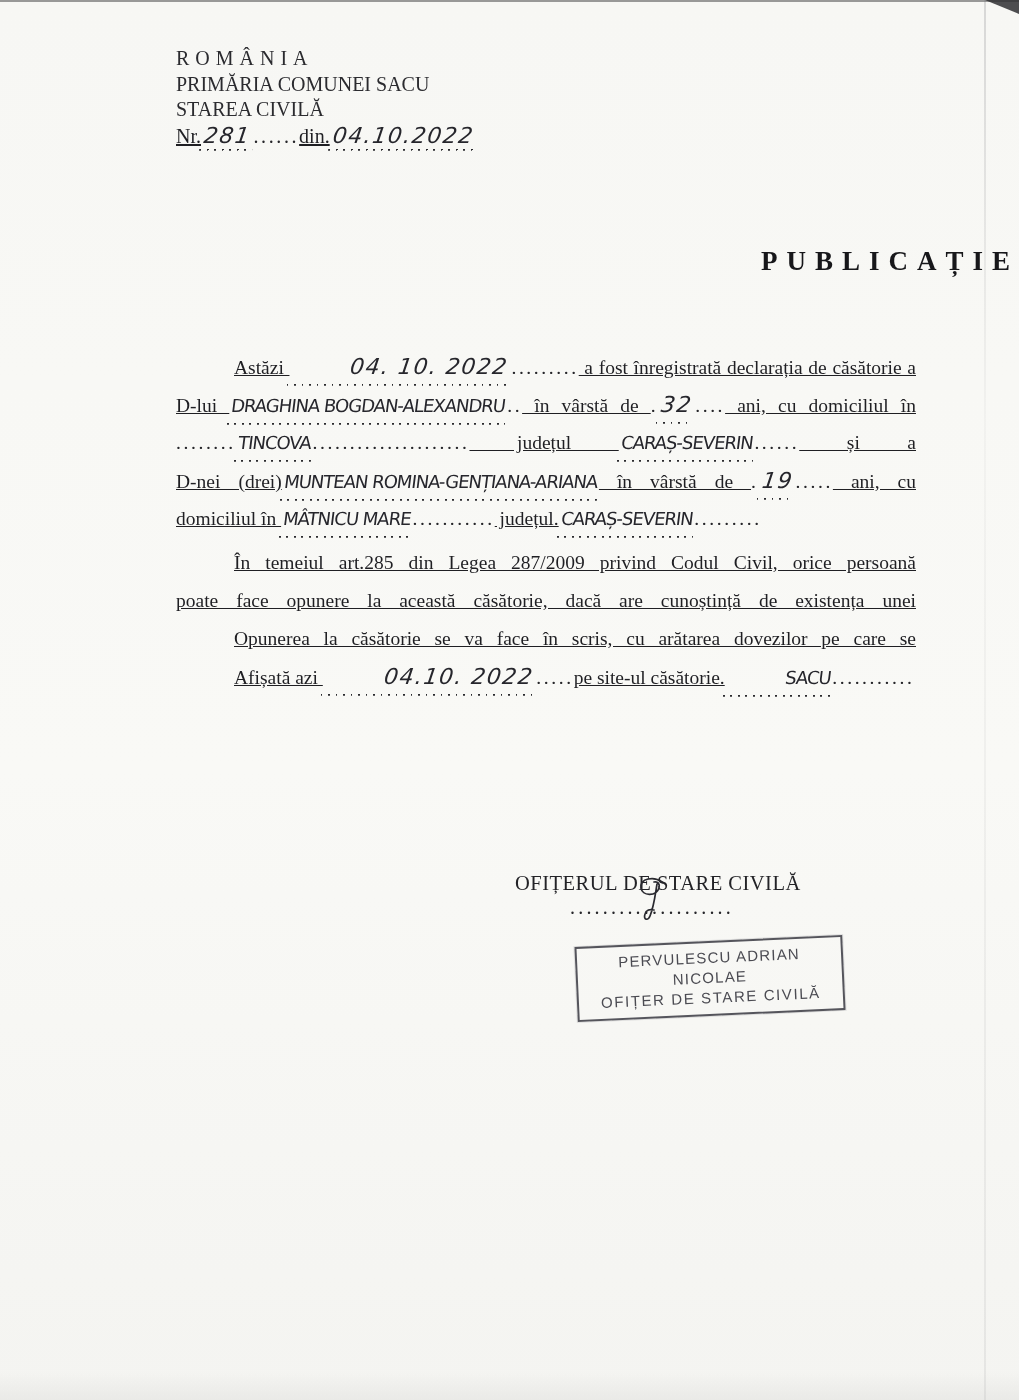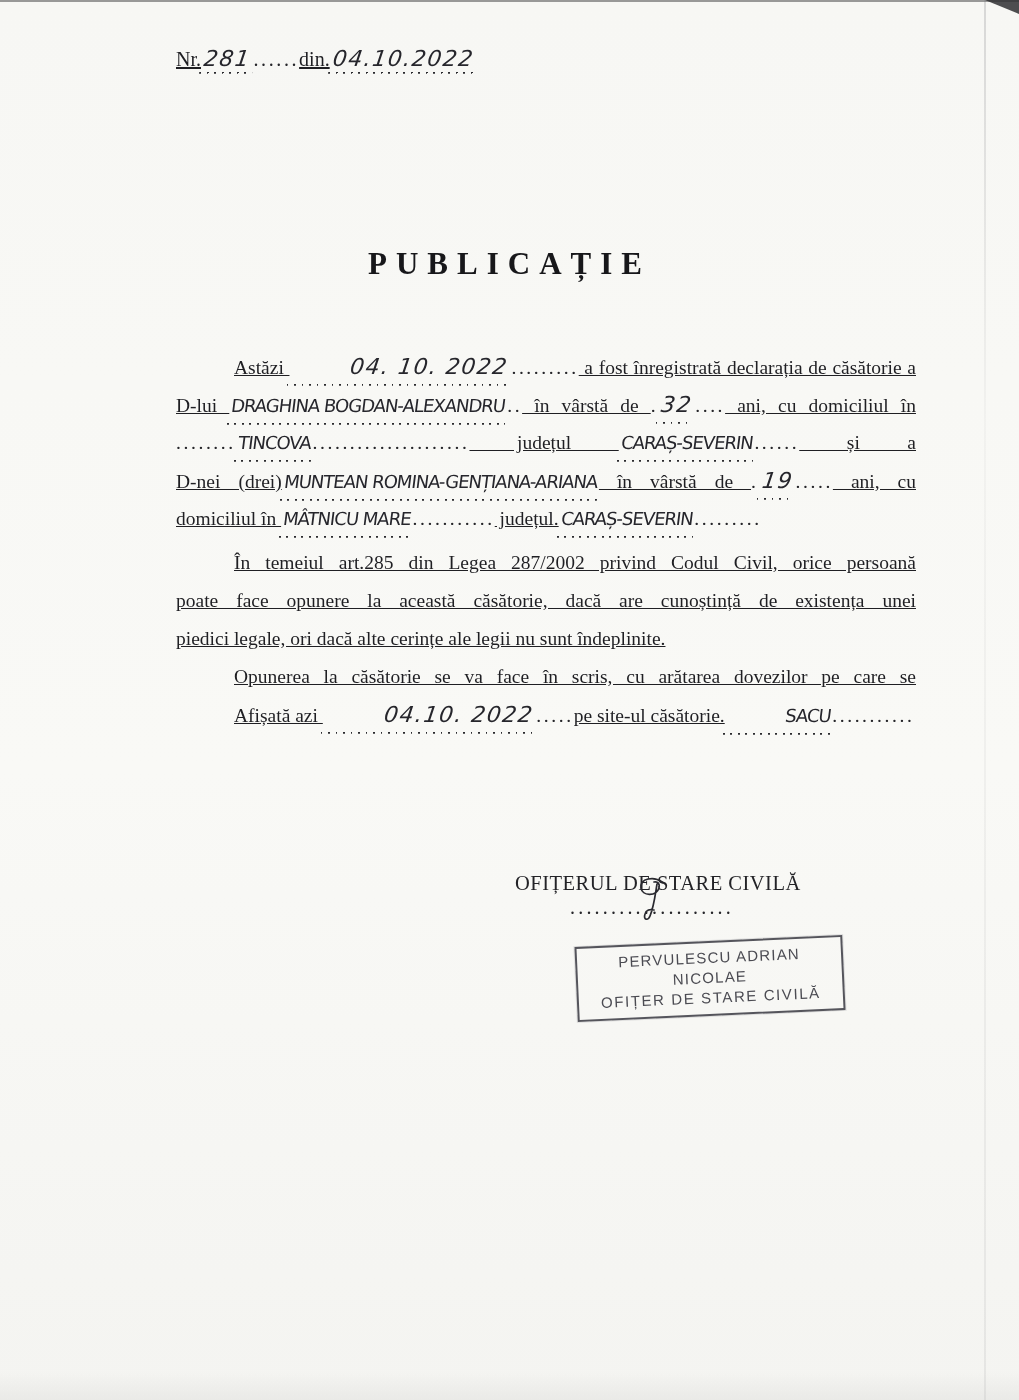--- a/index.html
+++ b/index.html
@@ -32,22 +32,22 @@
     padding:0 3px 2px 3px;
     background:repeating-linear-gradient(to right,#2a2a2e 0 1.8px,transparent 1.8px 7.5px) bottom left/100% 1.8px no-repeat;}
   .hc{display:inline-block;font-family:"DejaVu Sans",sans-serif;
     font-size:18px;letter-spacing:-1px;transform:skewX(-7deg);color:#26262c;
     padding:0 2px 2px 2px;
     background:repeating-linear-gradient(to right,#2a2a2e 0 1.8px,transparent 1.8px 7.5px) bottom left/100% 1.8px no-repeat;}
   .dt{letter-spacing:2.6px;color:#26262a;}
   .pt{color:#1f1f23;text-decoration:underline;}
 
   
-  .title{position:absolute;left:0;right:0;top:246px;text-align:center;
-    font-size:31px;font-weight:bold;letter-spacing:9px;color:#17171a;font-family:Liberation Serif, serif;}
+  .title{position:absolute;left:0;right:0;top:246px;text-align:right;
+    font-size:27px;font-weight:bold;letter-spacing:9px;color:#17171a;font-family:Liberation Serif, serif;}
 
   
   .body{position:absolute;left:176px;top:350px;width:740px;}
   .line{height:38px;white-space:nowrap;font-size:19.5px;line-height:34px;}
   .line.j{text-align:justify;text-align-last:justify;}
   .line.ind{text-indent:58px;}
   .line.gap{margin-top:6px;}
 
   
   .officer-title{position:absolute;left:515px;top:872px;font-size:20.5px;letter-spacing:.5px;color:#232327;}
@@ -64,36 +64,38 @@
 </head>
 <body>
 
 <div class="page">
   <div class="edge-top"></div>
   <div class="corner-tr"></div>
   <div class="crease"></div>
   <div class="bottom-shade"></div>
 
   <div class="hdr">
+    <div class="row country">ROMÂNIA</div>
+    <div class="row">PRIMĂRIA COMUNEI  SACU</div>
+    <div class="row">STAREA  CIVILĂ</div>
     <div class="row">
       <span class="pt">Nr.</span><span class="hn">281</span><span class="dt">......</span><span class="pt">din.</span><span class="hn">04.10.2022</span>
     </div>
   </div>
 
   <div class="title">PUBLICAȚIE</div>
 
   <div class="body" id="doc-body">
       <div class="line j ind"><span class="pt">Astăzi </span><span class="hn">04. 10. 2022</span><span class="dt">.........</span><span class="pt"> a fost înregistrată declarația de căsătorie a</span></div>
       <div class="line j"><span class="pt">D-lui </span><span class="hc">DRAGHINA BOGDAN-ALEXANDRU</span><span class="dt">..</span><span class="pt"> în vârstă de </span><span class="dt">.</span><span class="hn">32</span><span class="dt">....</span><span class="pt"> ani, cu domiciliul în</span></div>
       <div class="line j"><span class="dt">........</span><span class="hc">TINCOVA</span><span class="dt">.....................</span><span class="pt"> județul </span><span class="hc">CARAȘ-SEVERIN</span><span class="dt">......</span><span class="pt"> și a</span></div>
       <div class="line j"><span class="pt">D-nei  (drei)</span><span class="hc">MUNTEAN ROMINA-GENȚIANA-ARIANA</span><span class="pt"> în vârstă de </span><span class="dt">.</span><span class="hn">19</span><span class="dt">.....</span><span class="pt"> ani, cu</span></div>
       <div class="line"><span class="pt">domiciliul în </span><span class="hc">MÂTNICU  MARE</span><span class="dt">...........</span><span class="pt"> județul.</span><span class="hc">CARAȘ-SEVERIN</span><span class="dt">.........</span></div>
-      <div class="line j ind gap"><span class="pt">În temeiul art.285 din Legea 287/2002 privind Codul Civil, orice persoană</span></div>
+      <div class="line j ind gap"><span class="pt">În temeiul art.285 din Legea 287/2009 privind Codul Civil, orice persoană</span></div>
       <div class="line j"><span class="pt">poate face opunere la această căsătorie, dacă are cunoștință de existența unei</span></div>
-      <div class="line"><span class="pt">piedici legale, ori dacă alte cerințe ale legii nu sunt îndeplinite.</span></div>
       <div class="line j ind"><span class="pt">Opunerea la căsătorie se va face în scris, cu arătarea dovezilor pe care se</span></div>
       <div class="line ind"><span class="pt">Afișată azi </span><span class="hn">04.10. 2022</span><span class="dt">.....</span><span class="pt">pe site-ul  căsătorie.</span><span class="hc">SACU</span><span class="dt">...........</span></div>
     </div>
 
   <div class="officer-title">OFIȚERUL DE STARE CIVILĂ</div>
   <div class="sig-dots">....................</div>
   <svg class="sig" viewBox="0 0 46 56">
     <path d="M30 8 C22 2, 8 4, 9 14 C10 22, 24 23, 27 14 C28 10, 26 7, 22 8
              M25 10 C23 22, 22 32, 18 42 C16 47, 11 46, 13 40 C14 36, 18 35, 22 36" fill="none" stroke="#2a2a30" stroke-width="1.7" stroke-linecap="round"></path>
   </svg>

